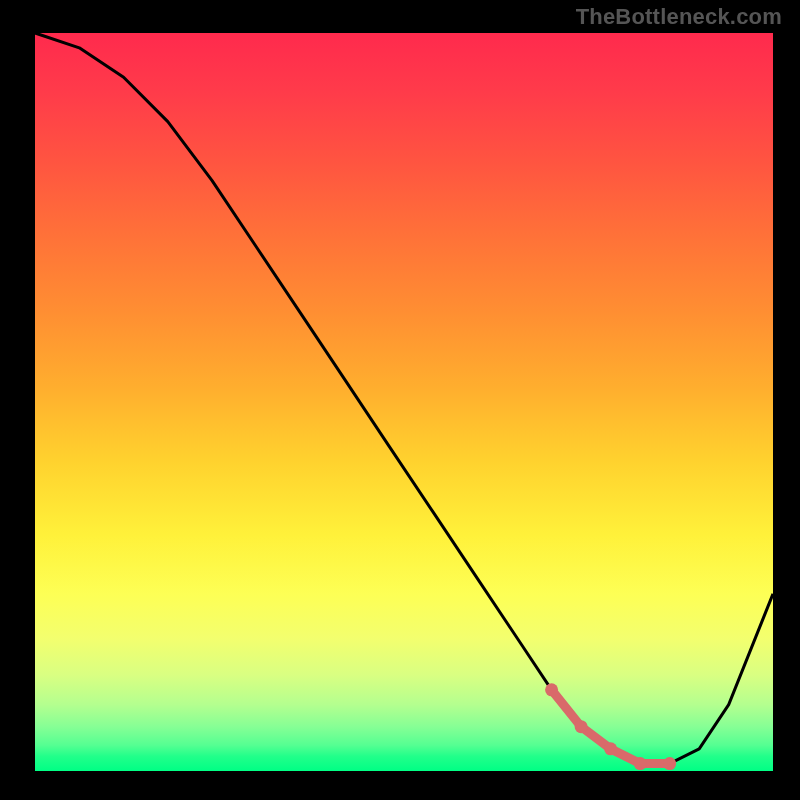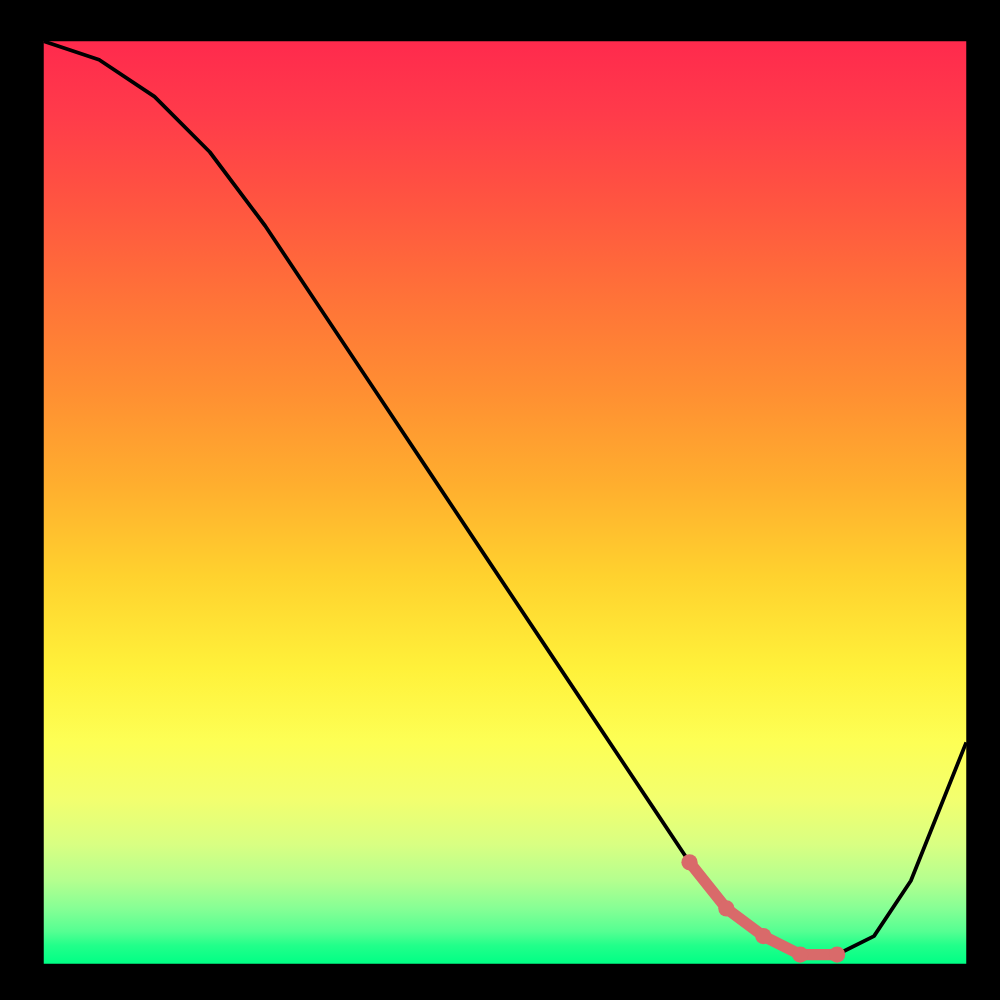--- a/index.html
+++ b/index.html
@@ -43,20 +43,21 @@
   }
   svg.curve {
     position: absolute;
     left: 0; top: 0;
   }
 </style>
 </head>
 <body>
 
 <div class="stage">
+  <div class="attribution">TheBottleneck.com</div>
 
   <div class="plot"></div>
 
   <svg class="curve" width="800" height="800">
       <path d="M35.0 33.0 L79.3 47.8 L123.6 77.3 L167.8 121.6 L212.1 180.6 L256.4 247.0 L300.7 313.4 L345.0 379.9 L389.2 446.3 L433.5 512.7 L477.8 579.1 L522.1 645.5 L551.6 689.8 L581.1 726.7 L610.6 748.9 L640.2 763.6 L669.7 763.6 L699.2 748.9 L728.7 704.6 L773.0 593.9 " fill="none" stroke="#000" stroke-width="3" stroke-linejoin="round"></path>
       <path d="M551.6 689.82 L581.12 726.7199999999999 L610.64 748.86 L640.16 763.62 L669.68 763.62" fill="none" stroke="#d96a6a" stroke-width="9" stroke-linecap="round" stroke-linejoin="round"></path>
       <circle cx="551.6" cy="689.82" r="6.5" fill="#d96a6a"></circle>
       <circle cx="581.12" cy="726.7199999999999" r="6.5" fill="#d96a6a"></circle>
       <circle cx="610.64" cy="748.86" r="6.5" fill="#d96a6a"></circle>
       <circle cx="640.16" cy="763.62" r="6.5" fill="#d96a6a"></circle>

